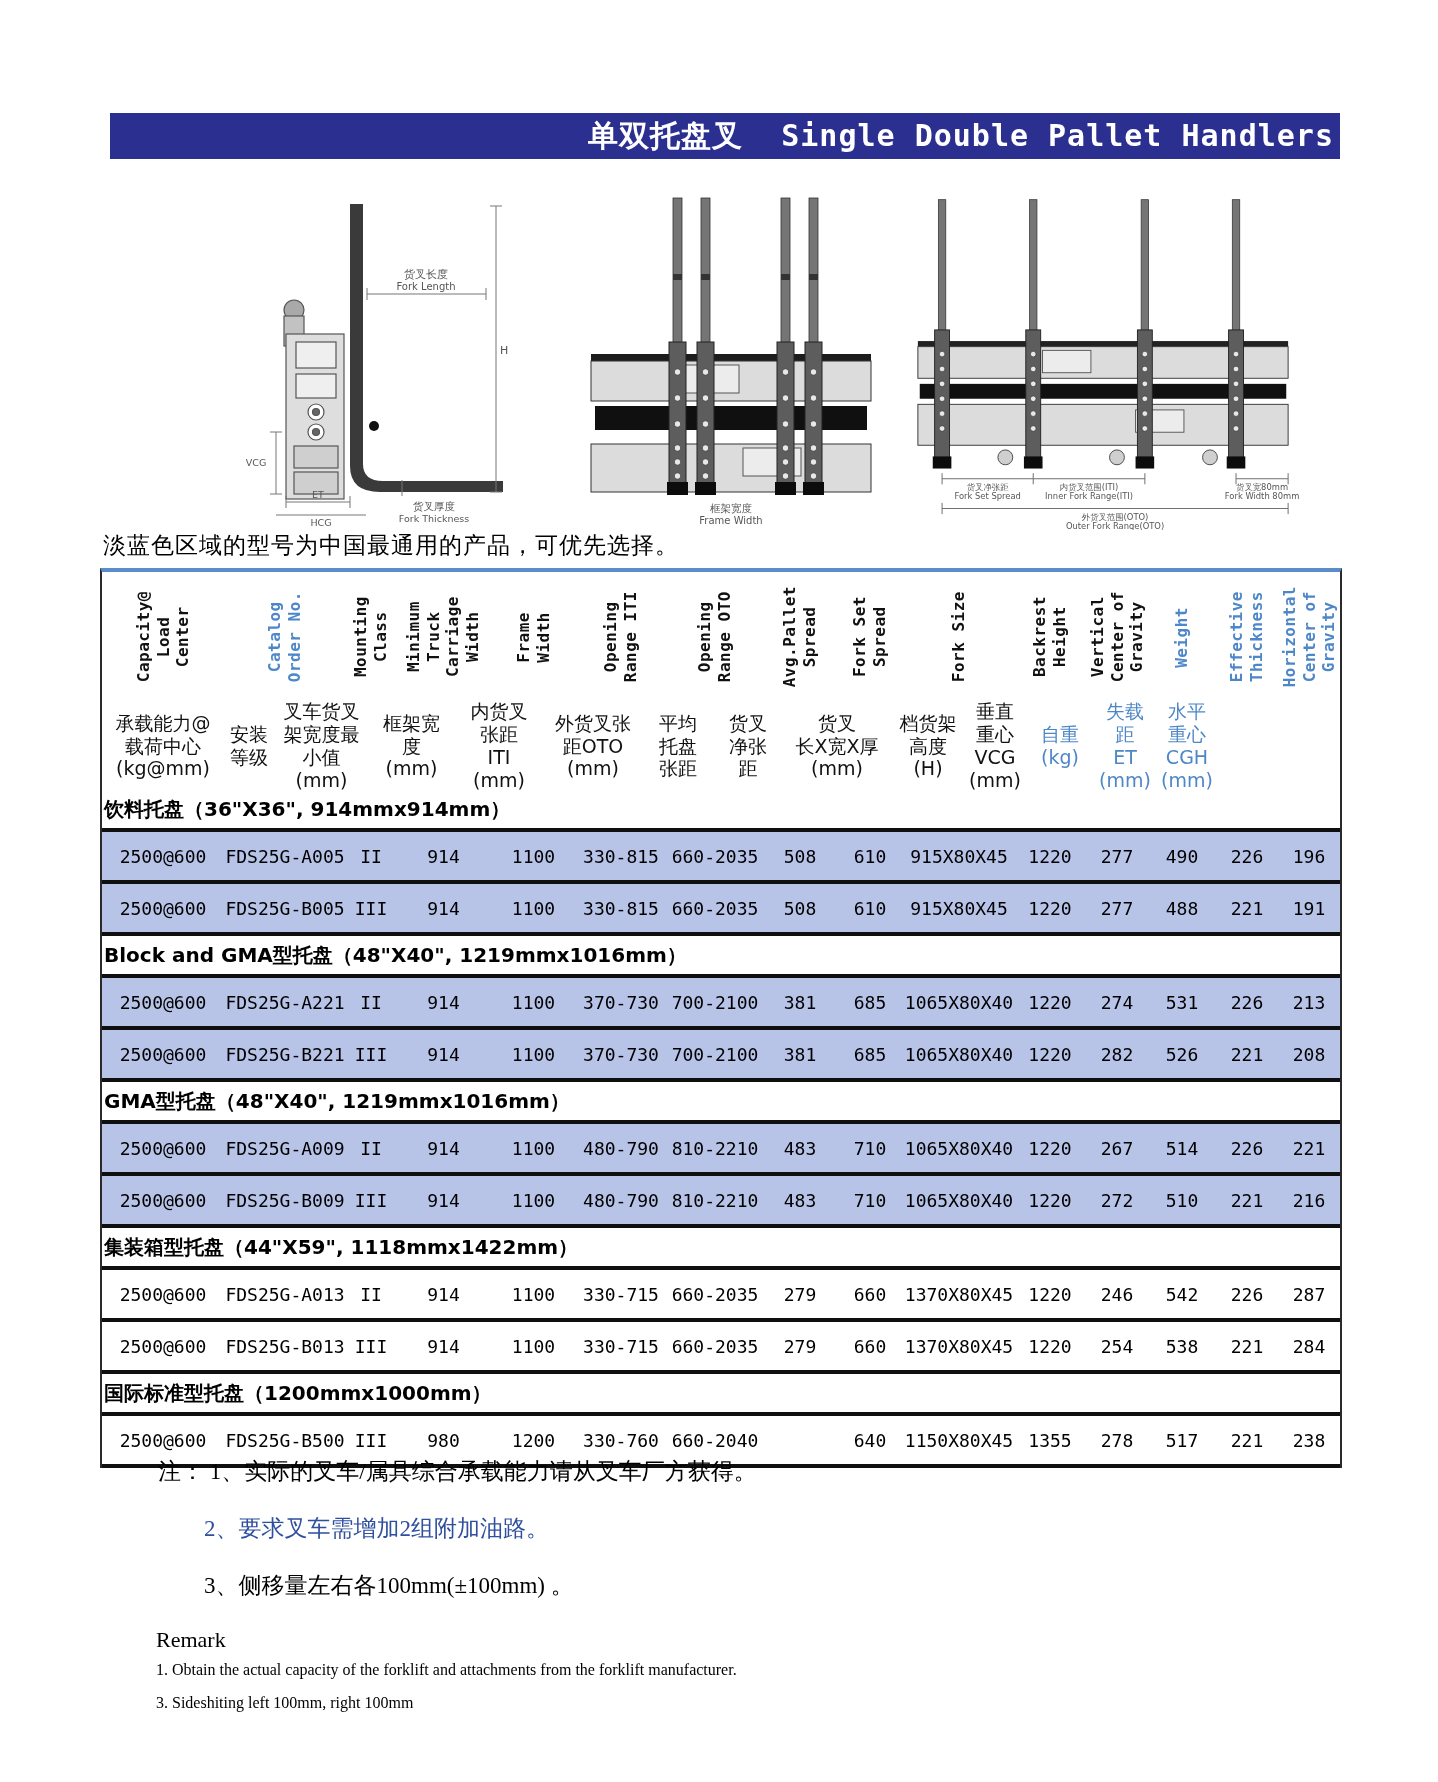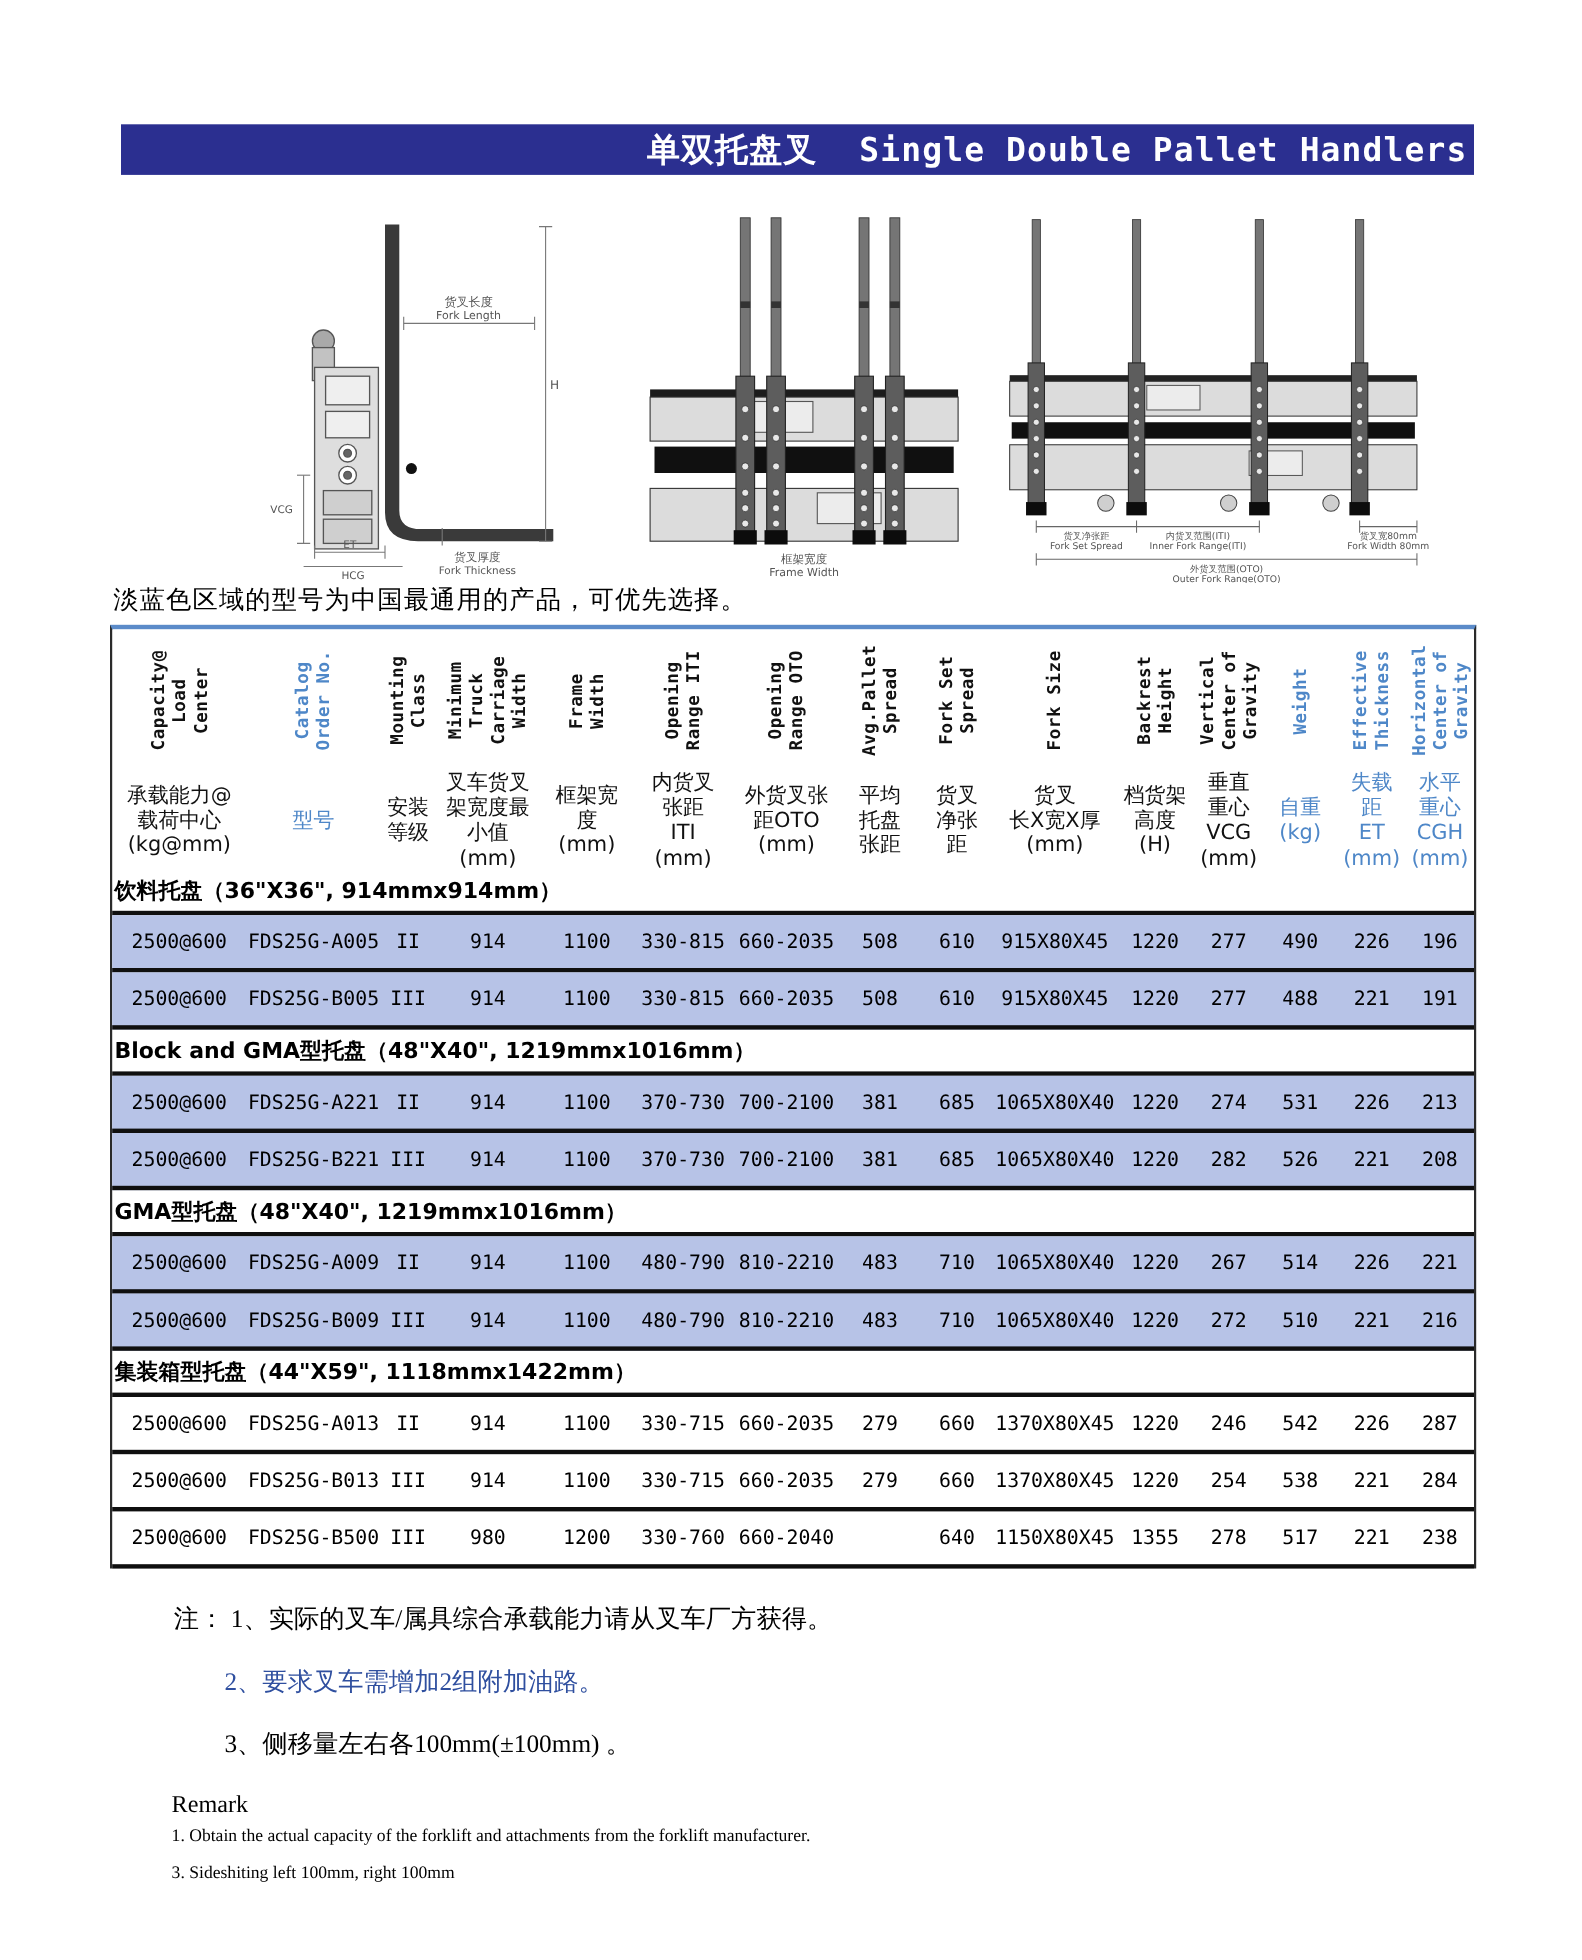--- a/index.html
+++ b/index.html
@@ -319,21 +319,20 @@
         <div class="cell accent" style="width: 62px;">
           <span class="rot">Horizontal
 Center of
 Gravity</span>
         </div>
       </div>
       <div class="trow zh-row">
         <div class="cell " style="width: 122px;">承载能力@
 载荷中心
 (kg@mm)</div>
-        <div class="cell accent" style="width: 122px;">型号</div>
         <div class="cell " style="width: 50px;">安装
 等级</div>
         <div class="cell " style="width: 95px;">叉车货叉
 架宽度最
 小值
 (mm)</div>
         <div class="cell " style="width: 85px;">框架宽
 度
 (mm)</div>
         <div class="cell " style="width: 90px;">内货叉
@@ -503,20 +502,21 @@
         <div class="cell " style="width: 98px;">660-2035</div>
         <div class="cell " style="width: 72px;">279</div>
         <div class="cell " style="width: 68px;">660</div>
         <div class="cell " style="width: 110px;">1370X80X45</div>
         <div class="cell " style="width: 72px;">1220</div>
         <div class="cell " style="width: 62px;">254</div>
         <div class="cell " style="width: 68px;">538</div>
         <div class="cell " style="width: 62px;">221</div>
         <div class="cell " style="width: 62px;">284</div>
       </div>
+      <div class="section-title">国际标准型托盘（1200mmx1000mm）</div>
       <div class="trow data-row">
         <div class="cell " style="width: 122px;">2500@600</div>
         <div class="cell " style="width: 122px;">FDS25G-B500</div>
         <div class="cell " style="width: 50px;">III</div>
         <div class="cell " style="width: 95px;">980</div>
         <div class="cell " style="width: 85px;">1200</div>
         <div class="cell " style="width: 90px;">330-760</div>
         <div class="cell " style="width: 98px;">660-2040</div>
         <div class="cell " style="width: 72px;"></div>
         <div class="cell " style="width: 68px;">640</div>

